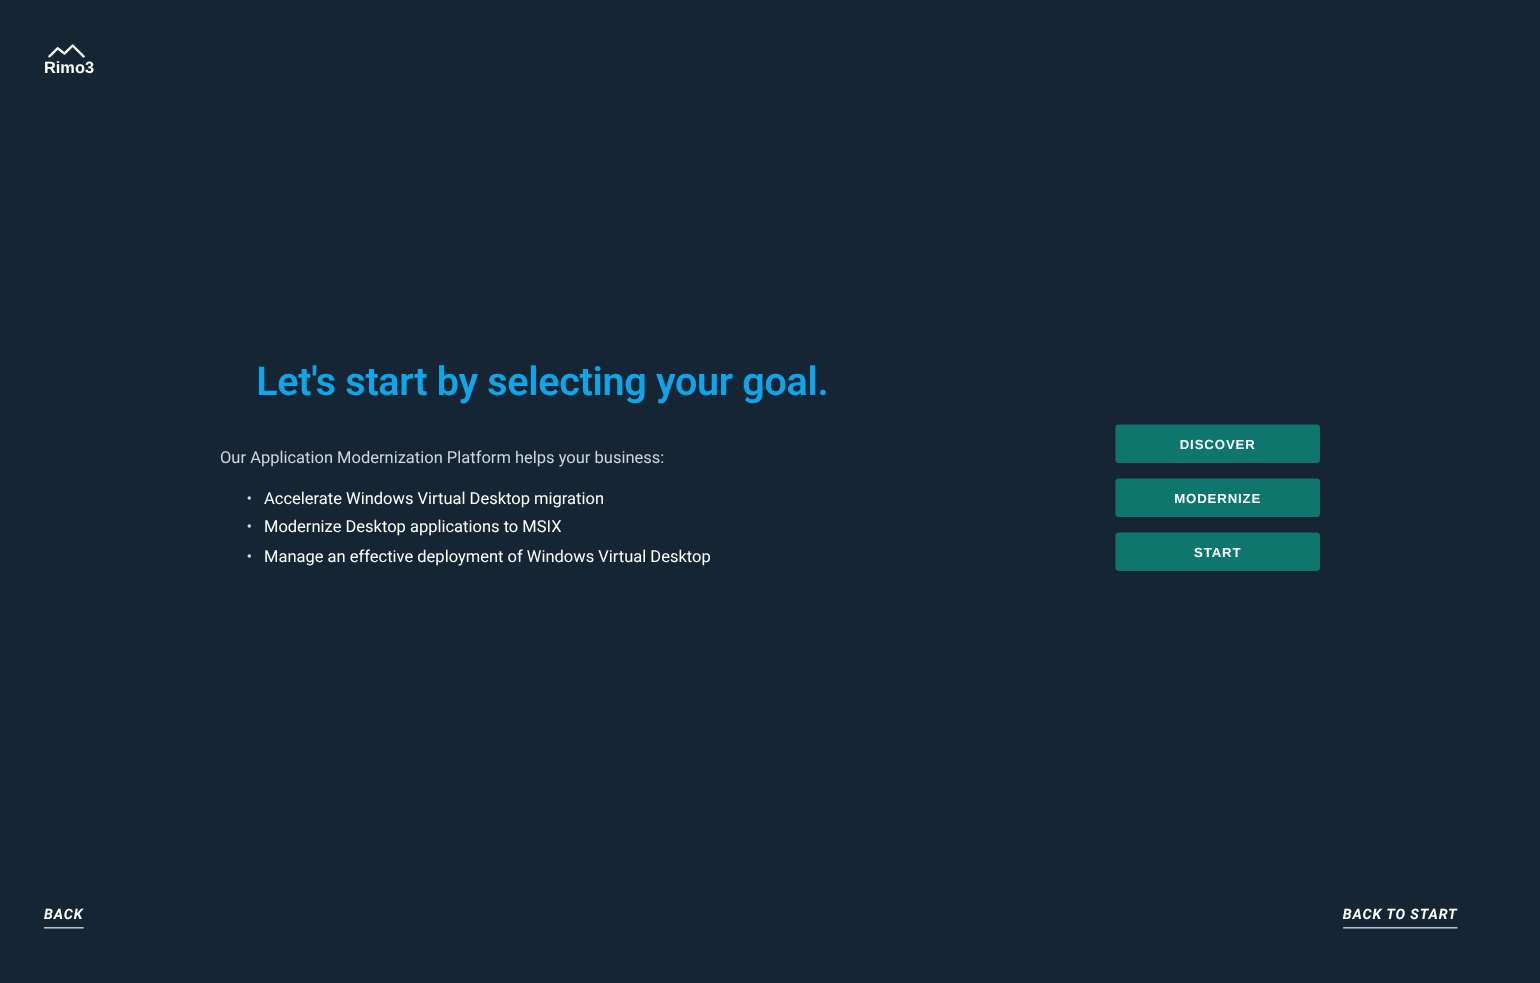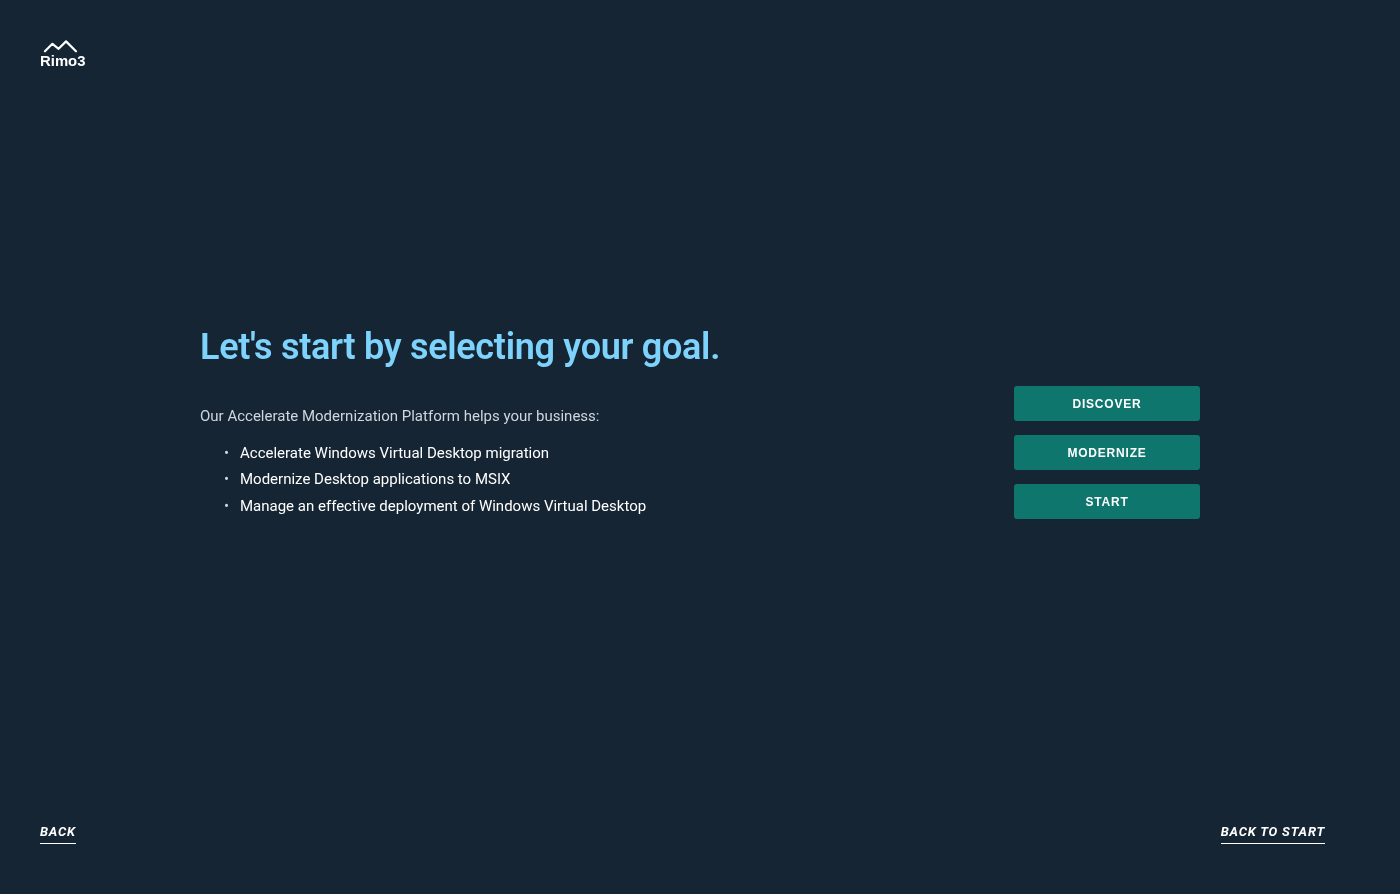--- a/index.html
+++ b/index.html
@@ -43,23 +43,24 @@
       align-items: flex-start;
     }
     
     .text-section {
       max-width: 640px;
     }
     
     .heading {
       font-size: 36px;
       font-weight: 600;
-      color: #7dd3fc;
+      color: #0ea5e9;
       margin-bottom: 36px;
       letter-spacing: -0.3px;
+      margin-left: 33px;
     }
     
     .intro-text {
       font-size: 15px;
       color: #d0d6dd;
       margin-bottom: 12px;
       line-height: 1.6;
     }
     
     .feature-list {
@@ -131,21 +132,21 @@
 <div class="logo">
   <svg viewBox="0 0 100 48" fill="none" xmlns="http://www.w3.org/2000/svg">
     <path d="M 8 18 L 20 6 L 30 14 L 42 2 L 58 18" stroke="#ffffff" stroke-width="3.5" stroke-linecap="round" stroke-linejoin="round" fill="none"></path>
     <text x="0" y="42" font-family="Arial, sans-serif" font-size="24" font-weight="700" fill="#ffffff">Rimo3</text>
   </svg>
 </div>
 
 <div class="main-content">
   <div class="text-section">
     <h1 class="heading">Let's start by selecting your goal.</h1>
-    <p class="intro-text">Our Accelerate Modernization Platform helps your business:</p>
+    <p class="intro-text">Our Application Modernization Platform helps your business:</p>
     <ul class="feature-list">
       <li>Accelerate Windows Virtual Desktop migration</li>
       <li>Modernize Desktop applications to MSIX</li>
       <li>Manage an effective deployment of Windows Virtual Desktop</li>
     </ul>
   </div>
 
   <div class="button-section">
     <button class="action-button">DISCOVER</button>
     <button class="action-button">MODERNIZE</button>

